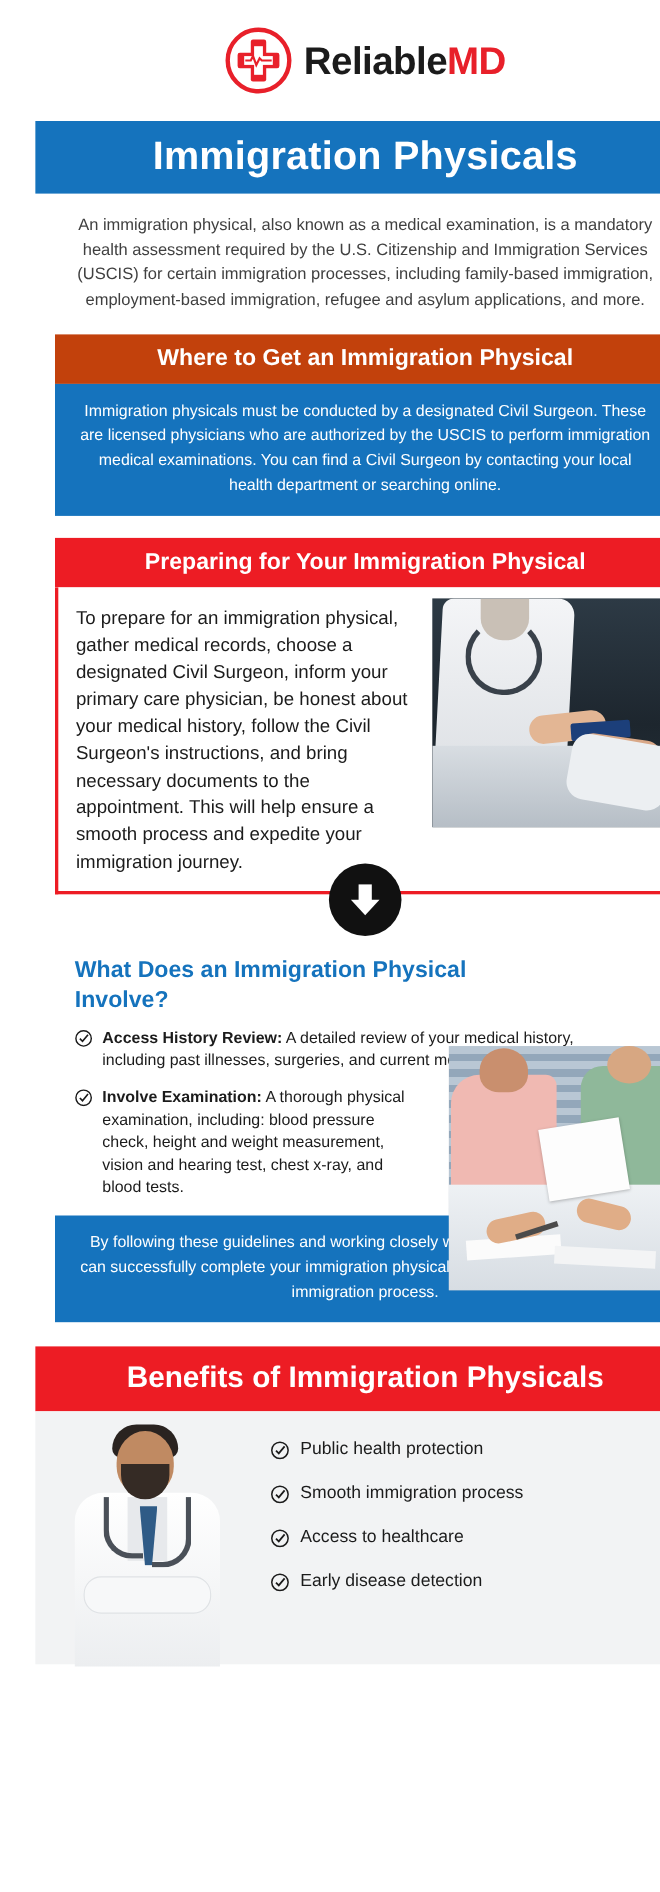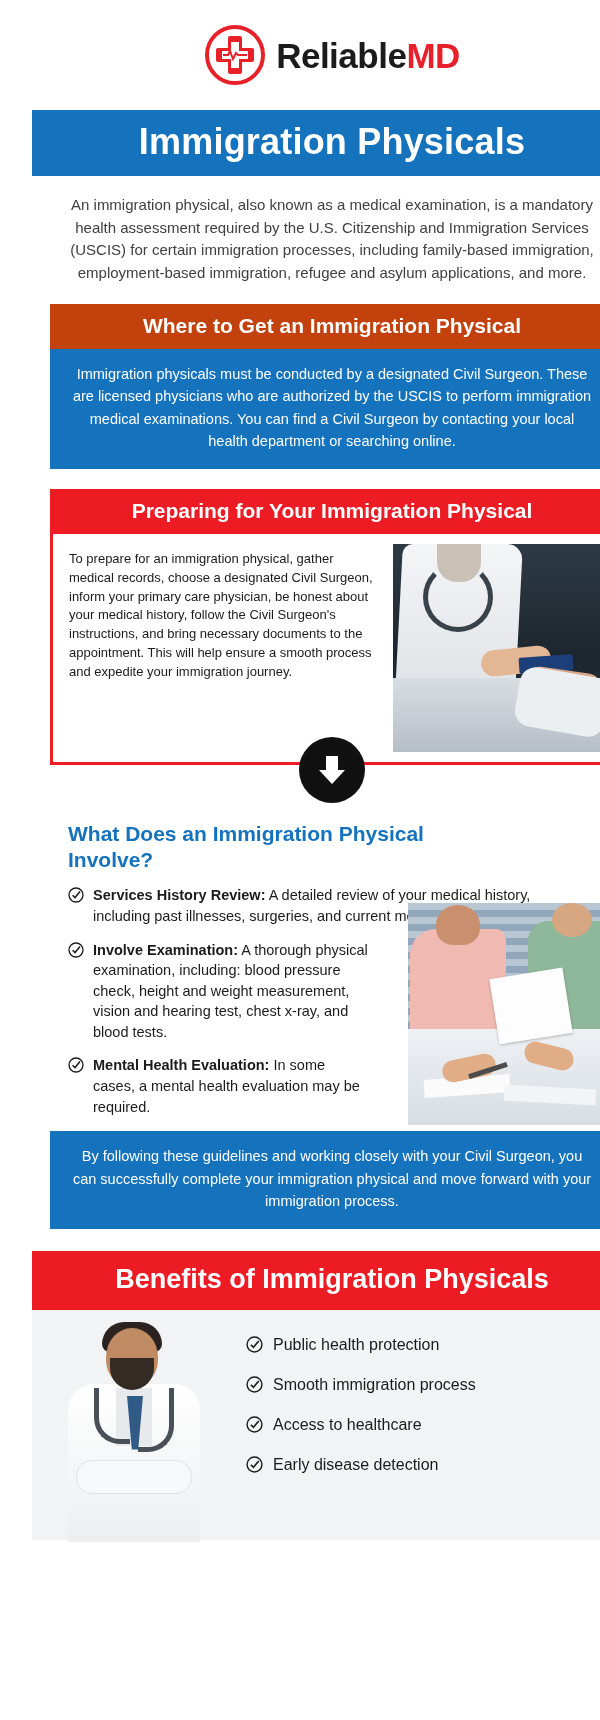--- a/index.html
+++ b/index.html
@@ -91,21 +91,21 @@
     border: 3px solid #ed1c24;
     border-top: none;
     padding: 10px;
     display: flex;
     gap: 12px;
     align-items: flex-start;
     background: #ffffff;
   }
   .red-frame .txt {
     flex: 1 1 auto;
-    font-size: 13px;
+    font-size: 17px;
     line-height: 1.45;
     color: #1b1b1b;
     padding: 6px 0 4px 6px;
   }
   .photo {
     flex: 0 0 208px;
     width: 208px;
     height: 208px;
     overflow: hidden;
     position: relative;
@@ -412,42 +412,33 @@
       <span class="pen"></span>
     </div>
 
     <div class="bullet b1">
       <span class="chk">
         <svg width="16" height="16" viewBox="0 0 16 16">
             <circle cx="8" cy="8" r="7" fill="none" stroke="#1b1b1b" stroke-width="1.3"></circle>
             <path d="M4.6 8.2 L7 10.6 L12 4.6" fill="none" stroke="#1b1b1b" stroke-width="1.5"></path>
           </svg>
       </span>
-      <span><b>Services History Review:</b><span> A detailed review of your medical history, including past illnesses, surgeries, and current medications.</span></span>
+      <span><b>Access History Review:</b><span> A detailed review of your medical history, including past illnesses, surgeries, and current medications.</span></span>
     </div>
 
     <div class="bullet b2">
       <span class="chk">
         <svg width="16" height="16" viewBox="0 0 16 16">
             <circle cx="8" cy="8" r="7" fill="none" stroke="#1b1b1b" stroke-width="1.3"></circle>
             <path d="M4.6 8.2 L7 10.6 L12 4.6" fill="none" stroke="#1b1b1b" stroke-width="1.5"></path>
           </svg>
       </span>
       <span><b>Involve Examination:</b><span> A thorough physical examination, including: blood pressure check, height and weight measurement, vision and hearing test, chest x-ray, and blood tests.</span></span>
     </div>
 
-    <div class="bullet b3">
-      <span class="chk">
-        <svg width="16" height="16" viewBox="0 0 16 16">
-            <circle cx="8" cy="8" r="7" fill="none" stroke="#1b1b1b" stroke-width="1.3"></circle>
-            <path d="M4.6 8.2 L7 10.6 L12 4.6" fill="none" stroke="#1b1b1b" stroke-width="1.5"></path>
-          </svg>
-      </span>
-      <span><b>Mental Health Evaluation:</b><span> In some cases, a mental health evaluation may be required.</span></span>
-    </div>
   </div>
 
   <div class="conclusion">By following these guidelines and working closely with your Civil Surgeon, you can successfully complete your immigration physical and move forward with your immigration process.</div>
 
   <div class="benefits-band">Benefits of Immigration Physicals</div>
   <div class="benefits-body">
     <div class="doctor">
       <span class="coat"></span>
       <span class="shirt"></span>
       <span class="tie"></span>

